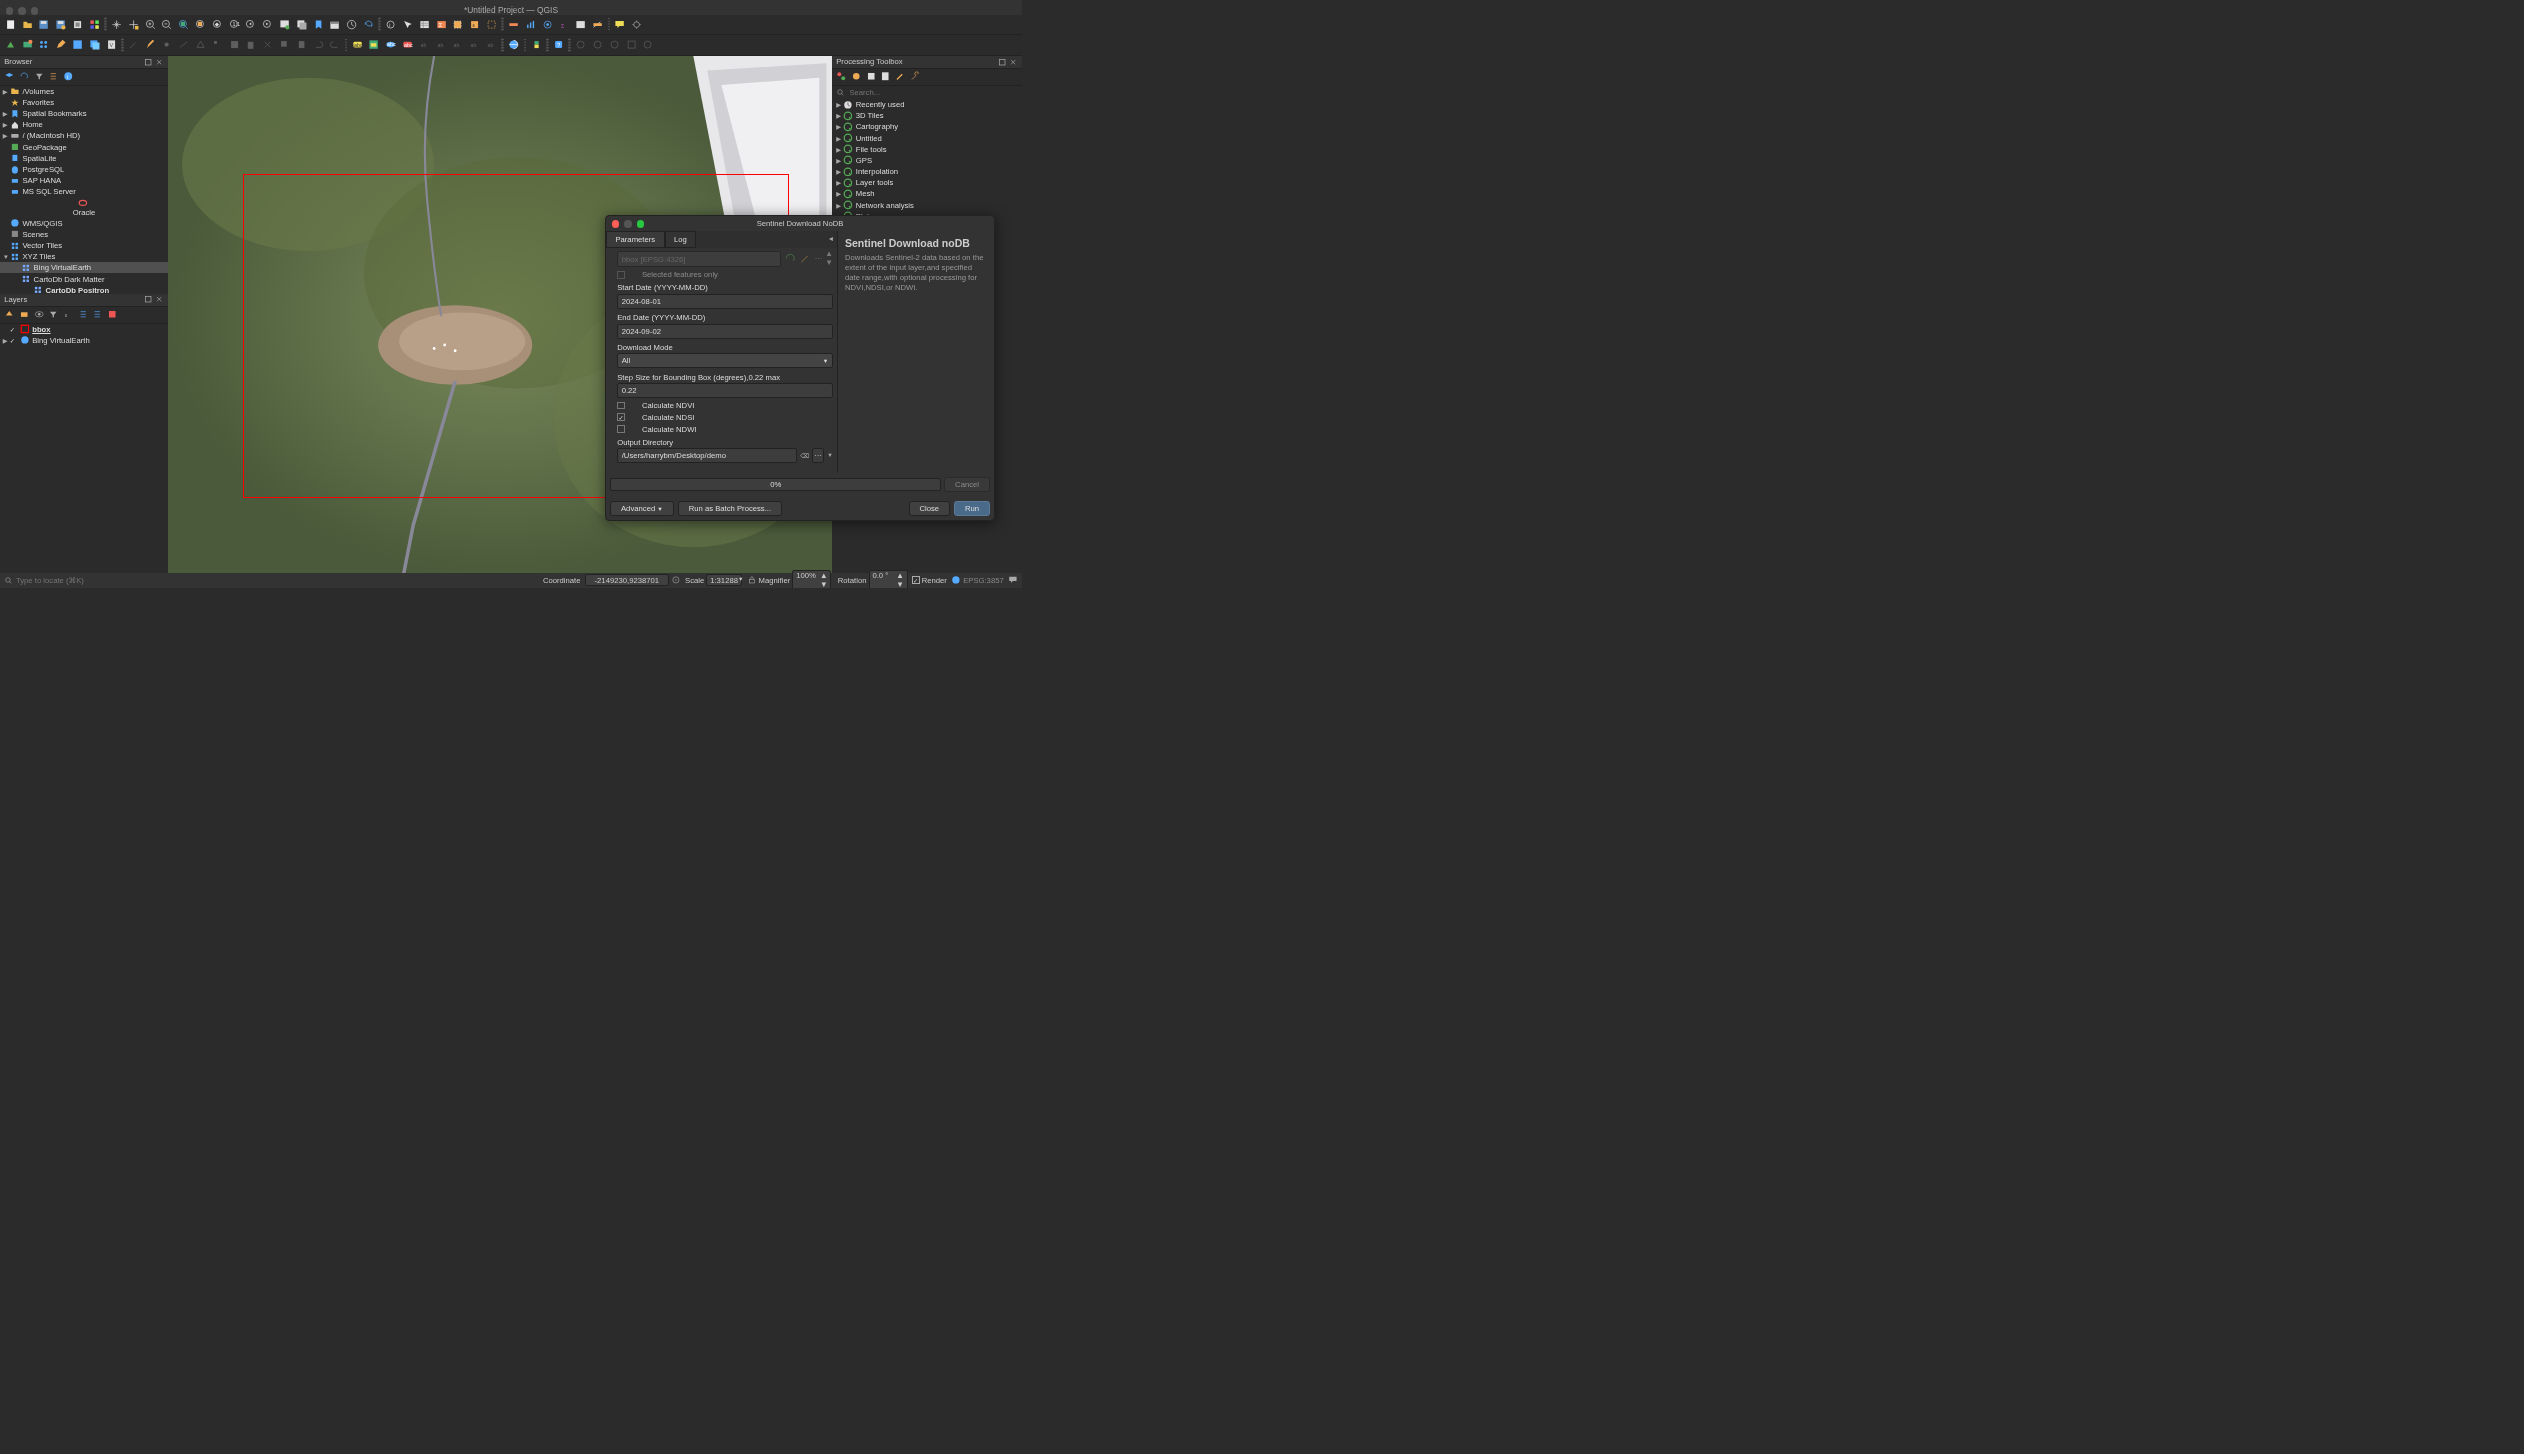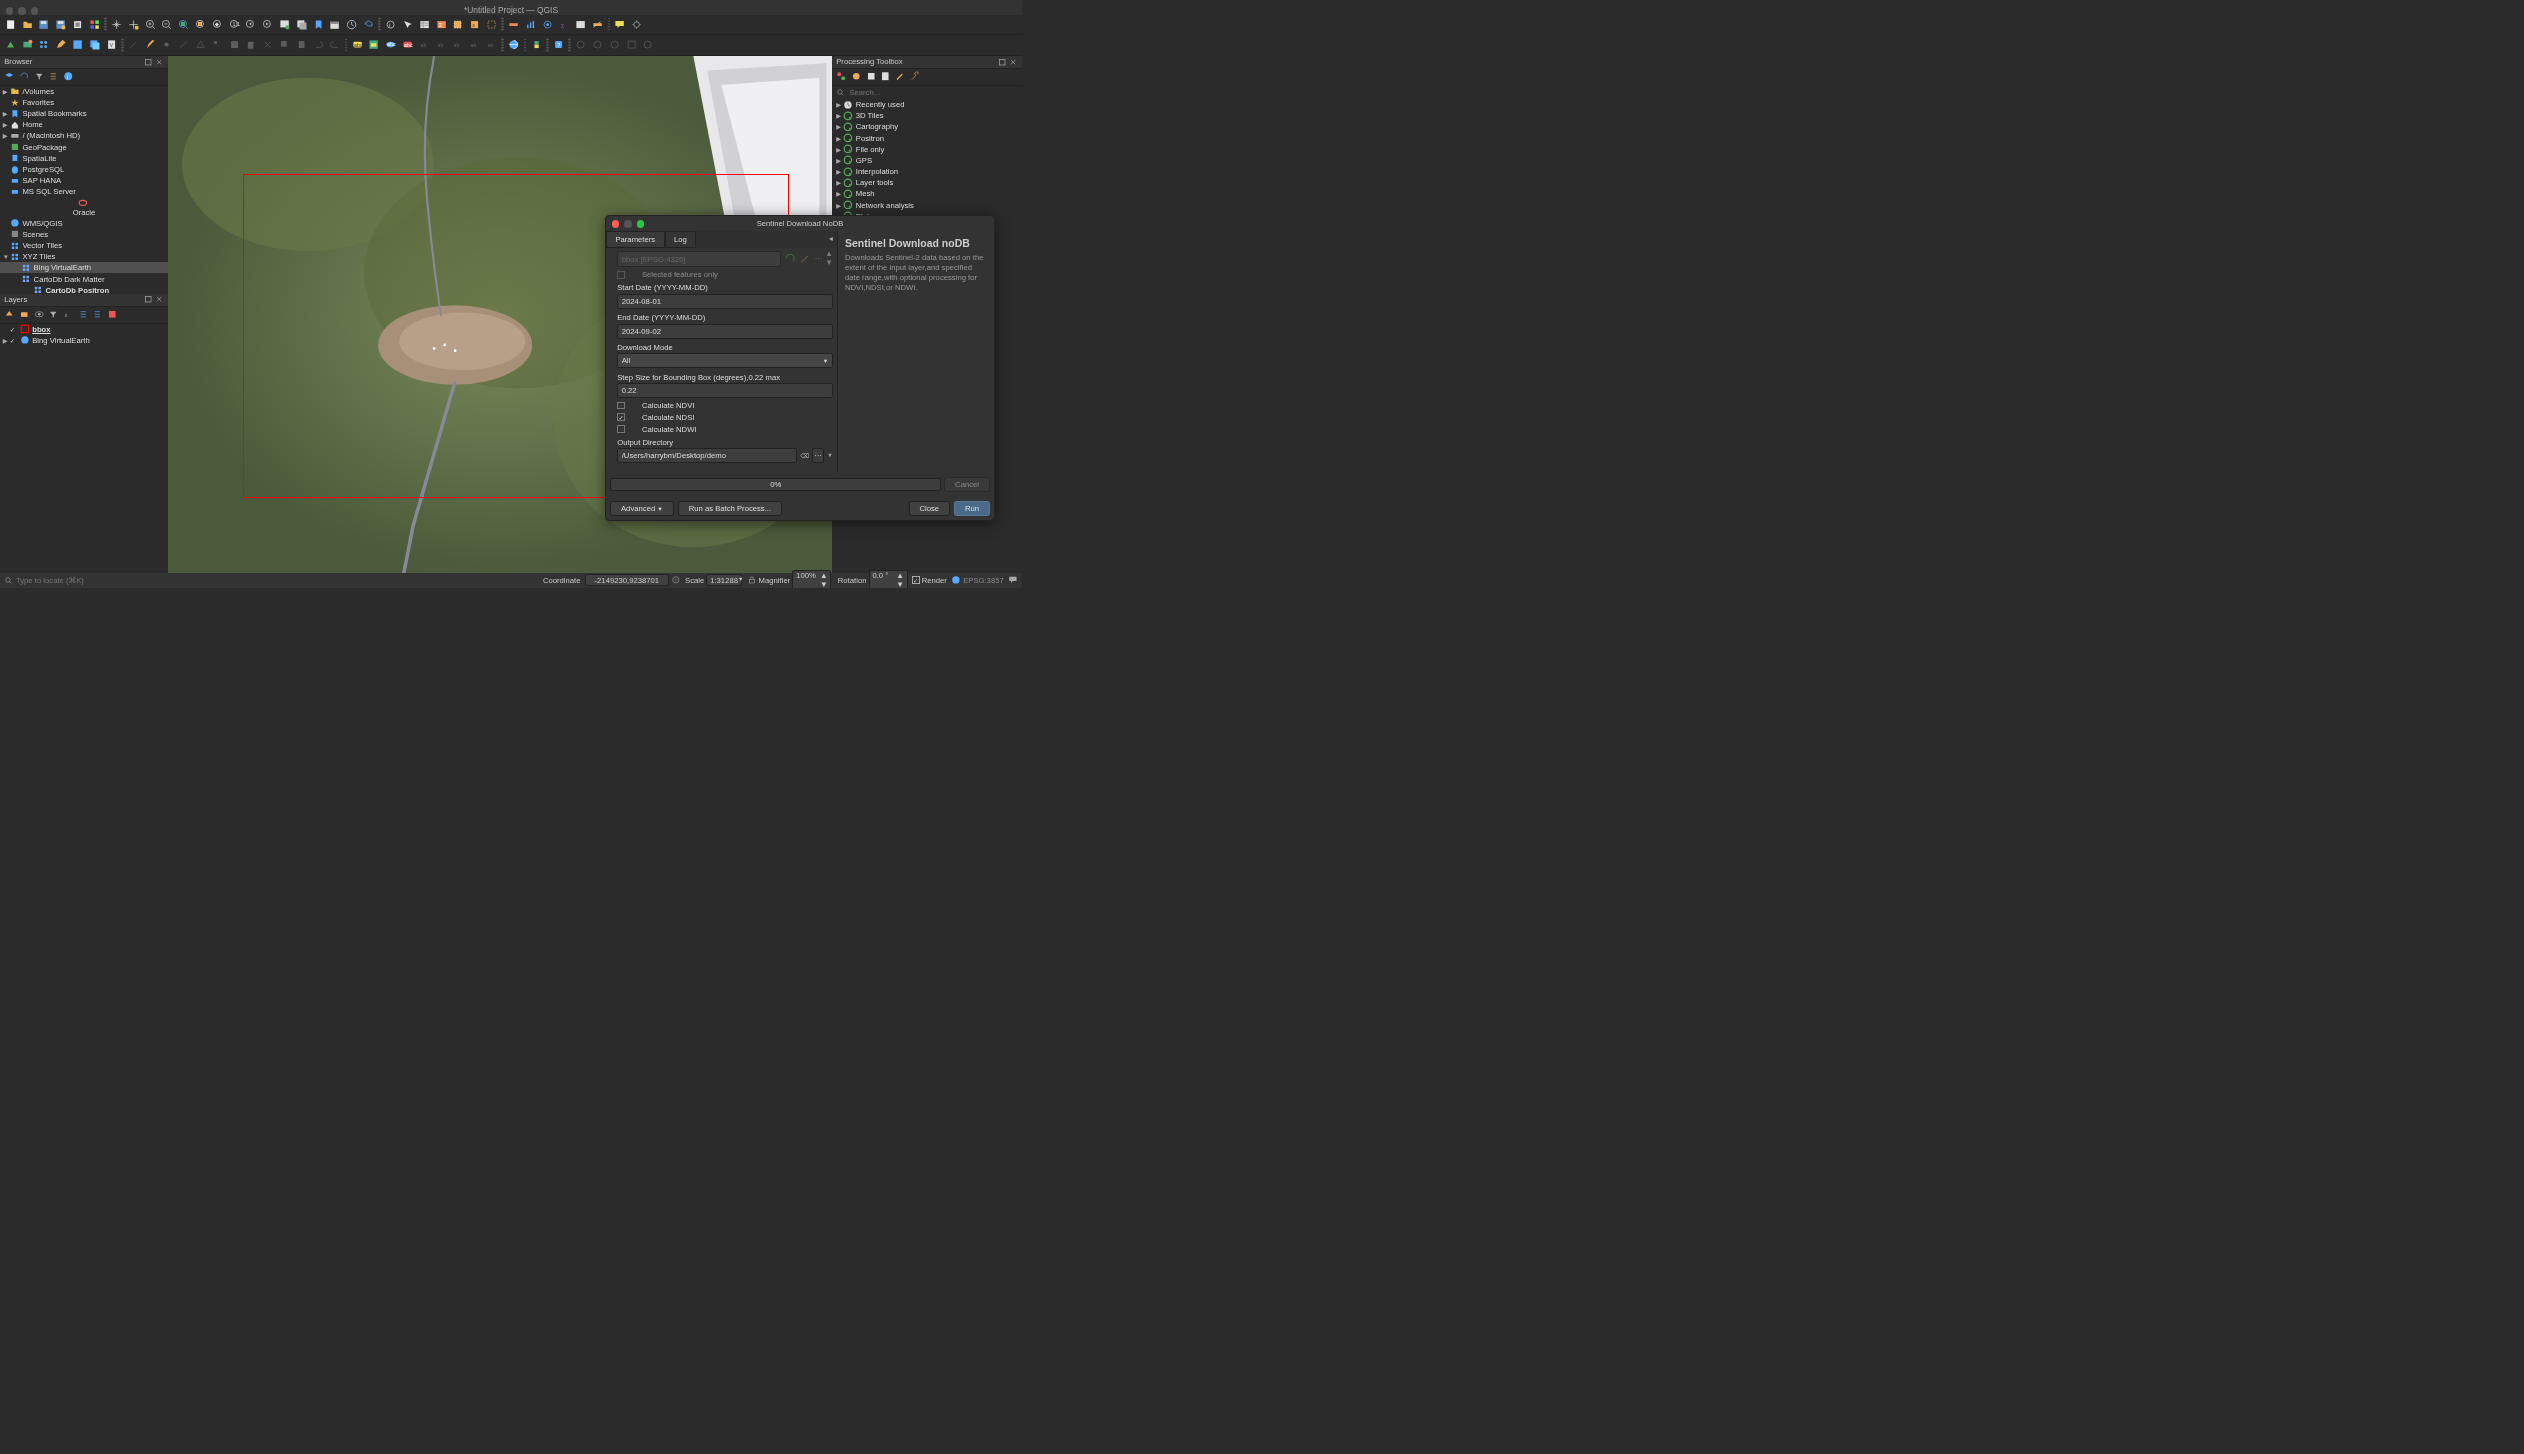--- a/index.html
+++ b/index.html
@@ -886,29 +886,29 @@
               <path d="M10 10l3 3" stroke="#5a5" stroke-width="2"></path>
             </svg></span>
           <span>Cartography</span>
         </div>
         <div class="proc-item">
           <span class="arrow">▶</span>
           <span class="ic"><svg viewBox="0 0 16 16">
               <circle cx="8" cy="8" r="6" fill="none" stroke="#5a5" stroke-width="2"></circle>
               <path d="M10 10l3 3" stroke="#5a5" stroke-width="2"></path>
             </svg></span>
-          <span>Positron</span>
+          <span>Untitled</span>
         </div>
         <div class="proc-item">
           <span class="arrow">▶</span>
           <span class="ic"><svg viewBox="0 0 16 16">
               <circle cx="8" cy="8" r="6" fill="none" stroke="#5a5" stroke-width="2"></circle>
               <path d="M10 10l3 3" stroke="#5a5" stroke-width="2"></path>
             </svg></span>
-          <span>File only</span>
+          <span>File tools</span>
         </div>
         <div class="proc-item">
           <span class="arrow">▶</span>
           <span class="ic"><svg viewBox="0 0 16 16">
               <circle cx="8" cy="8" r="6" fill="none" stroke="#5a5" stroke-width="2"></circle>
               <path d="M10 10l3 3" stroke="#5a5" stroke-width="2"></path>
             </svg></span>
           <span>GPS</span>
         </div>
         <div class="proc-item">

